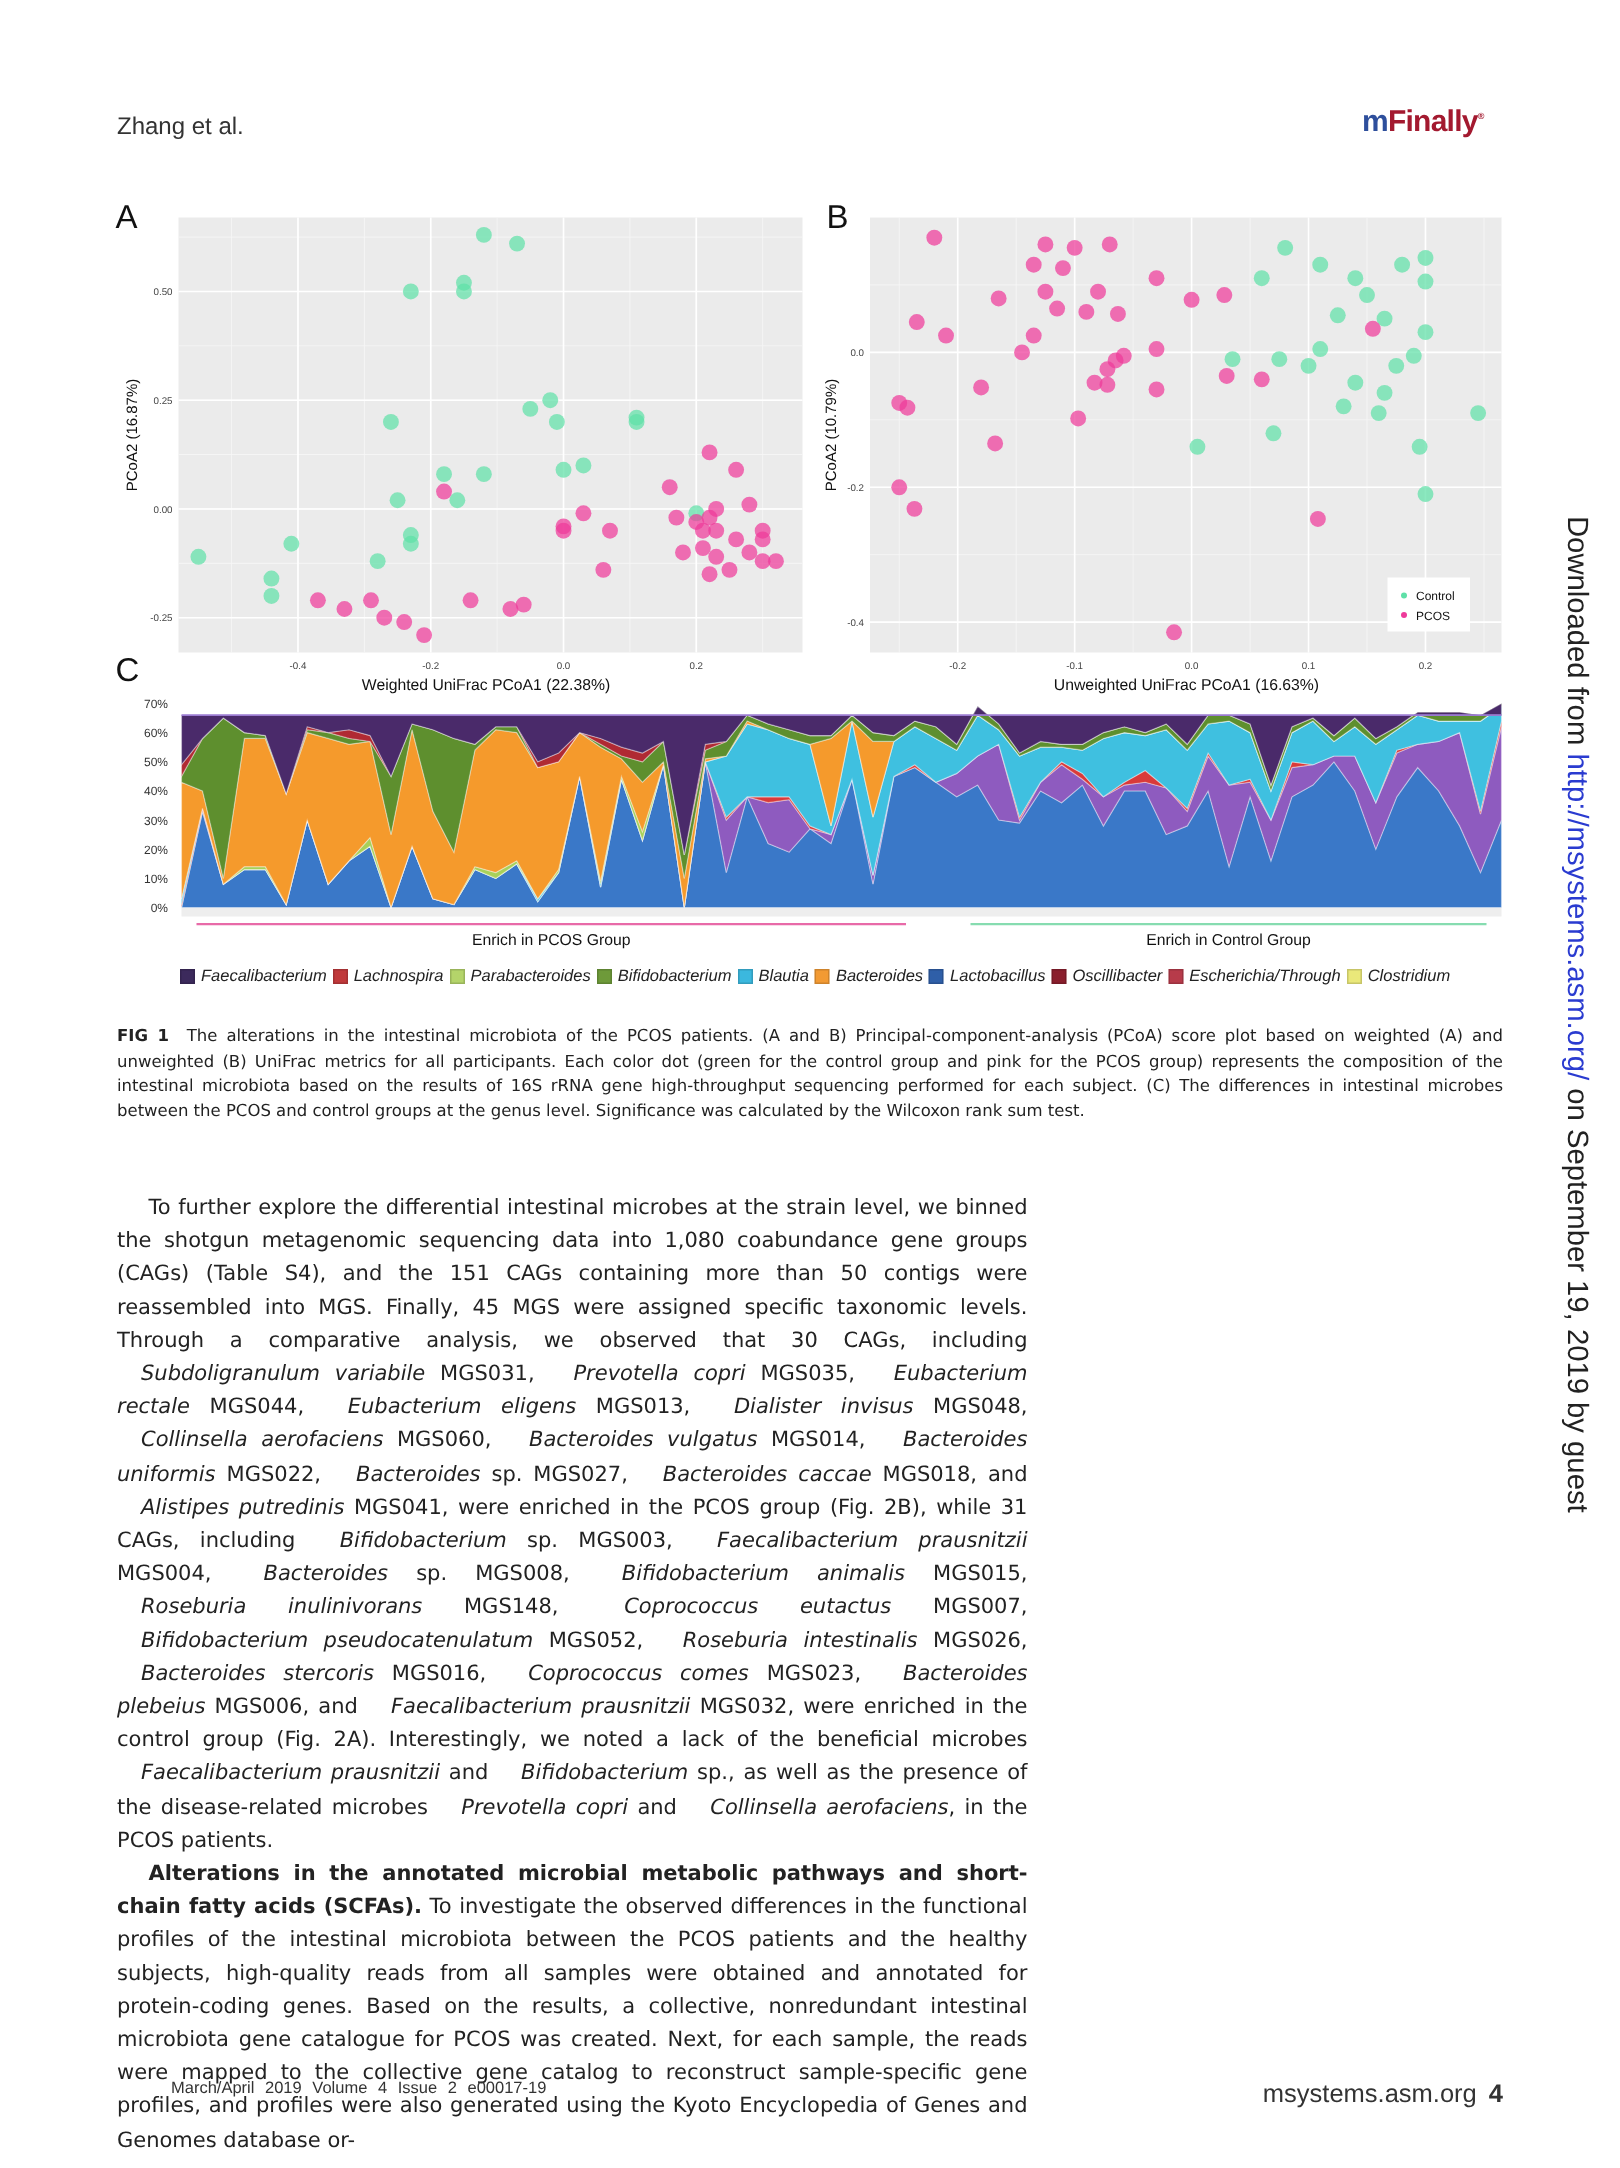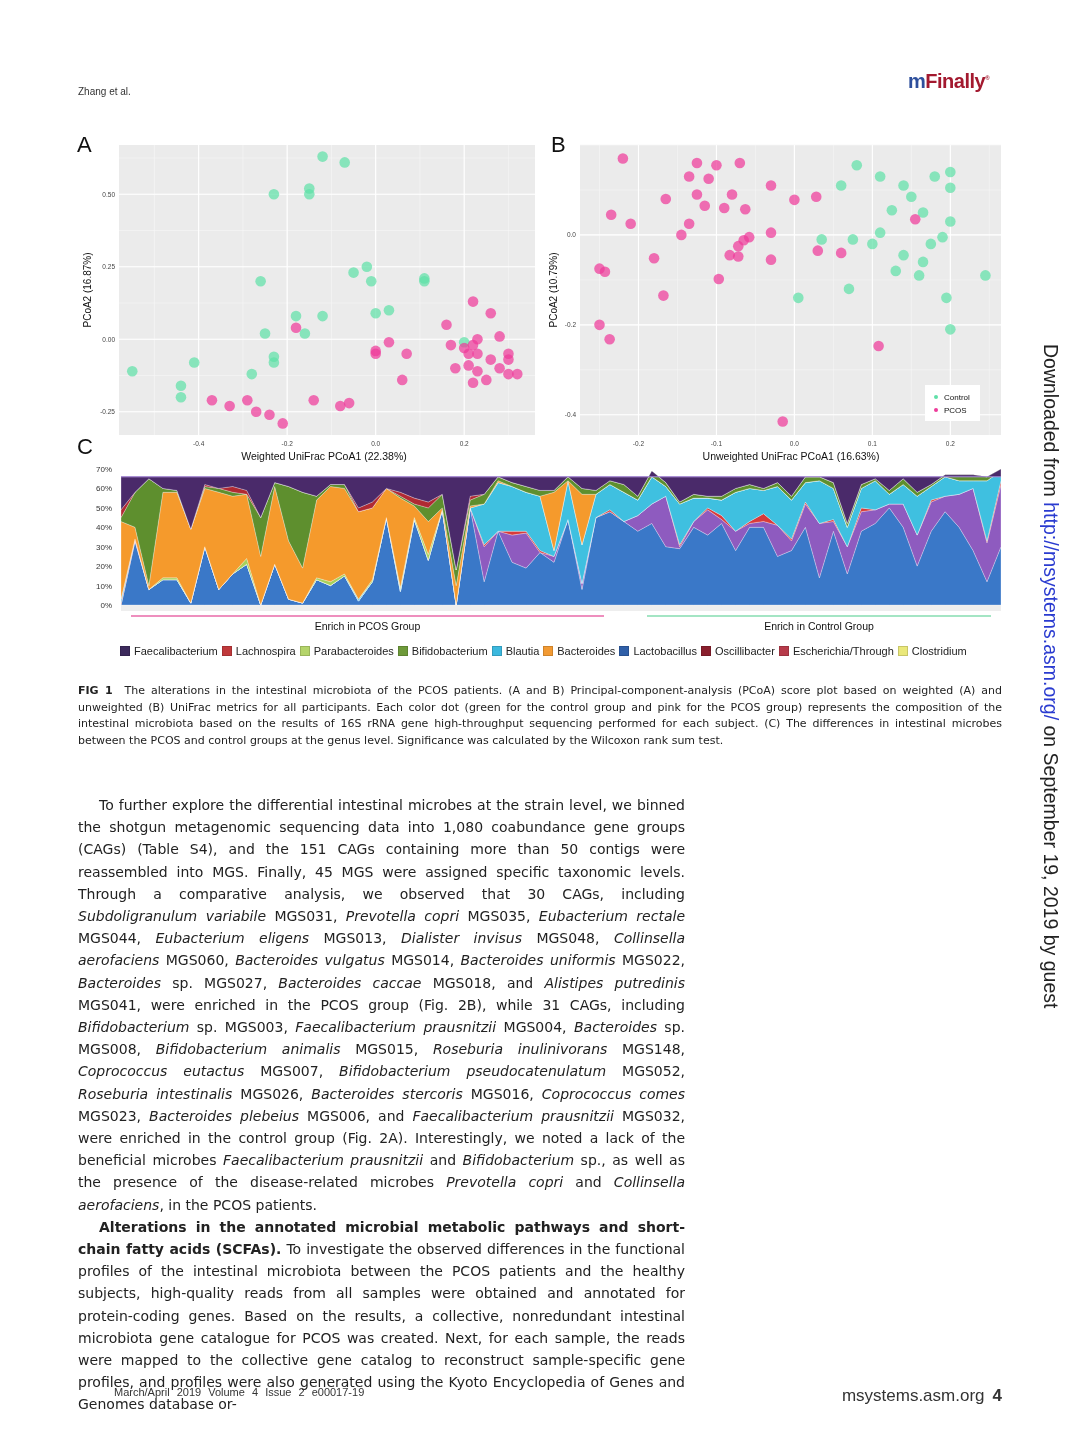--- a/index.html
+++ b/index.html
@@ -1,33 +1,33 @@
 <!DOCTYPE html>
 <html><head>
 <meta charset="utf-8">
 <style>
   html, body { margin:0; padding:0; background:#ffffff; }
   body { width:1080px; height:1445px; position:relative; overflow:hidden; font-family:"DejaVu Sans", sans-serif; color:#222; }
-  .running-head { position:absolute; left:78px; top:86px; font-size:10px; color:#333; font-family:"Liberation Sans", sans-serif; }
+  .running-head { position:absolute; left:78px; top:76px; font-size:16px; color:#333; font-family:"Liberation Sans", sans-serif; }
   .logo { position:absolute; left:908px; top:70px; font-family:"Liberation Sans", sans-serif; font-weight:bold; font-size:20px; color:#a3192f; letter-spacing:-0.5px; }
   .logo .m { color:#2e4f9c; font-size:20px; }
   .logo sup { font-size:6px; color:#a3192f; }
   .panel-letter { position:absolute; font-family:"Liberation Sans", sans-serif; font-size:22px; color:#111; }
   svg text { font-family:"Liberation Sans", sans-serif; }
   .caption { position:absolute; left:78px; top:683px; width:924px; font-size:11px; line-height:16.6px; text-align:justify; color:#222; font-family:"DejaVu Sans", sans-serif; }
   .caption b { font-weight:bold; }
   .body-text { position:absolute; left:78px; top:794px; width:607px; font-size:14px; line-height:22.2px; text-align:justify; color:#222; font-family:"DejaVu Sans", sans-serif; }
   .body-text p { margin:0; text-indent:21px; }
-  .body-text i { font-style:italic; }
+  .body-text i { font-style:italic;margin-left:16px; }
   .footer-left { position:absolute; left:78px; top:1386px; font-size:11px; color:#333; font-family:"Liberation Sans", sans-serif; word-spacing:4px;padding-left:36px; }
   .footer-right { position:absolute; right:78px; top:1386px; font-size:17px; color:#333; font-family:"Liberation Sans", sans-serif; }
   .footer-right b { margin-left:8px; font-weight:bold; }
   .side-note { position:absolute; left:1040px; top:344px; transform-origin:0 0; transform:translate(0,0) rotate(90deg) translate(0,-22px); white-space:nowrap; font-size:19.5px; font-family:"Liberation Sans", sans-serif; color:#222; }
   .side-note .link { color:#2a3bd0; }
-  .legend-c { position:absolute; left:120px; top:645px; width:890px; font-size:11px; font-family:"Liberation Sans", sans-serif; display:flex; gap:0; white-space:nowrap; }
+  .legend-c { position:absolute; left:120px; top:645px; width:890px; font-size:11px; font-family:"Liberation Sans", sans-serif; font-style:italic; display:flex; gap:0; white-space:nowrap; }
   .legend-c .li { display:flex; align-items:center; margin-right:4px; }
   .legend-c .sw { display:inline-block; width:8px; height:8px; margin-right:4px; border:1px solid rgba(0,0,0,0.15); }
 </style>
 </head>
 <body>
 
 <div class="running-head">Zhang et al.</div>
 <div class="logo"><span class="m">m</span><span>Finally</span><sup>®</sup></div>
 
 <div class="panel-letter" style="left:77px;top:132px;">A</div>

